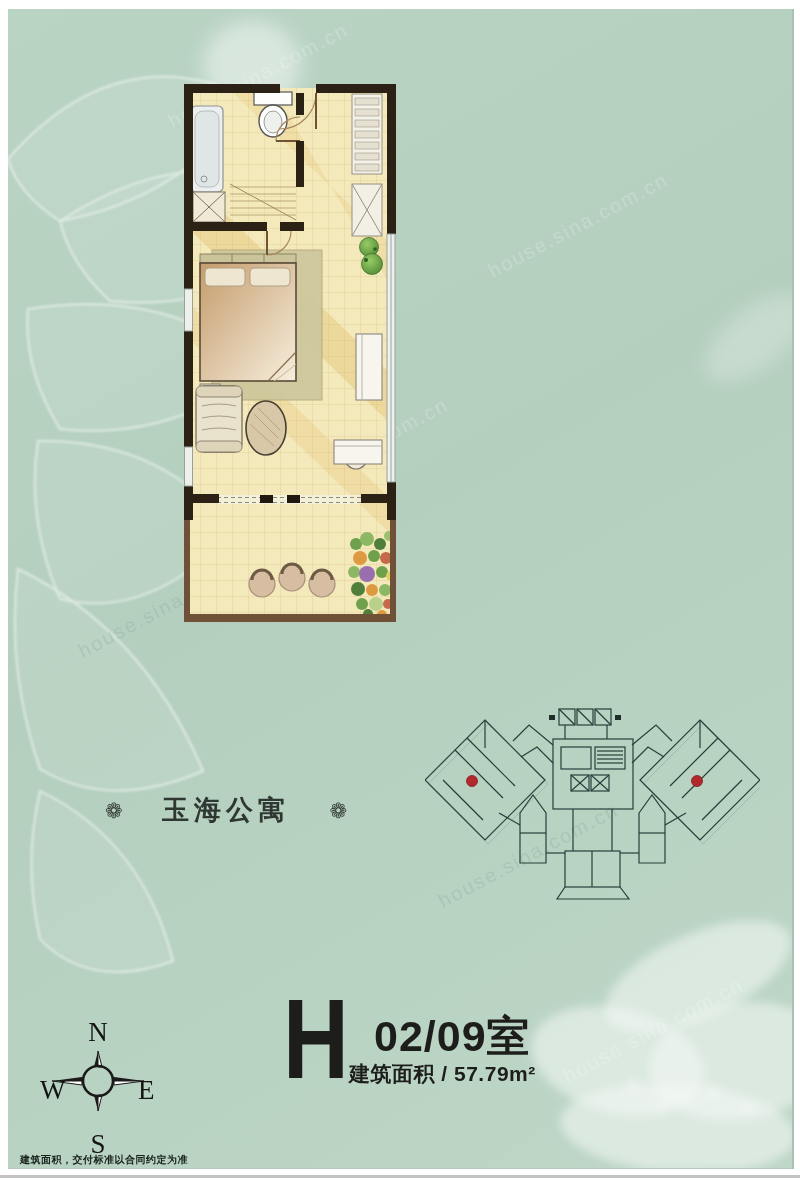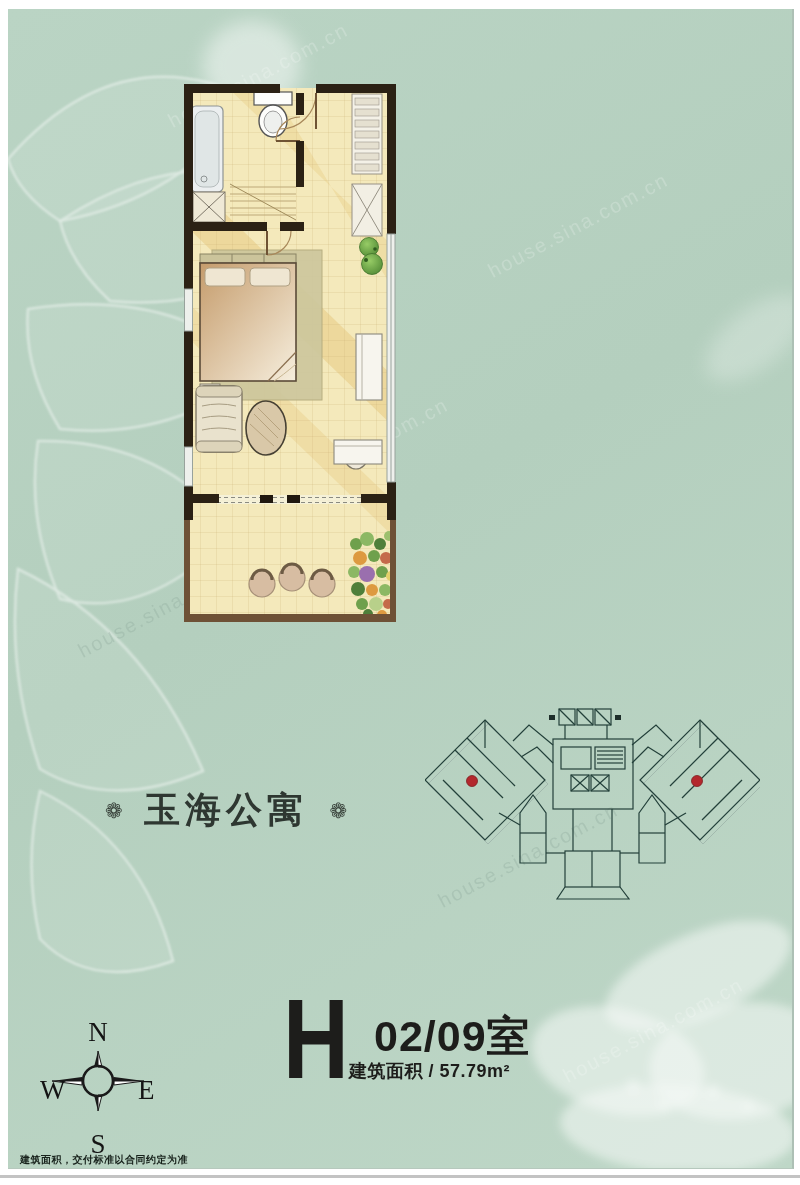--- a/index.html
+++ b/index.html
@@ -24,33 +24,33 @@
   
   .blob{position:absolute;background:#ffffff;border-radius:50%;filter:blur(9px)}
   
   .title-plate{
     position:absolute;left:97px;top:777px;width:242px;height:48px;
     display:flex;align-items:center;justify-content:space-between;
     color:#2f3833;
   }
   .title-plate .ornament{font-size:21px;line-height:1;color:#39423b}
   .title-plate .title{
-    font-size:36px;font-weight:bold;letter-spacing:5px;color:#2e3731;line-height:1;
+    font-size:27px;font-weight:bold;letter-spacing:5px;color:#2e3731;line-height:1;
   }
   
   .unit-letter{
     position:absolute;left:275px;top:984px;font-size:114px;font-weight:bold;
     line-height:.80;color:#1d1d1b;transform:scaleX(.8);transform-origin:left top;
   }
   .unit-number{
     position:absolute;left:339px;top:1006px;font-size:43px;font-weight:bold;
     letter-spacing:1px;color:#1d1d1b;line-height:1;margin-left:27px;
   }
   .unit-area{
-    position:absolute;left:341px;top:1052px;font-size:18px;font-weight:bold;
+    position:absolute;left:341px;top:1052px;font-size:21px;font-weight:bold;
     color:#1d1d1b;letter-spacing:.5px;line-height:1.2;
   }
   
   .compass{position:absolute;left:30px;top:1010px;width:120px;height:142px;color:#141414}
   .compass .pt{position:absolute;font-family:"Liberation Serif",serif;font-size:27px;line-height:1}
   .compass .n{left:0;right:0;top:0;text-align:center}
   .compass .s{left:0;right:0;top:112px;text-align:center}
   .compass .w{left:2px;top:58px}
   .compass .e{left:100px;top:58px}
   

